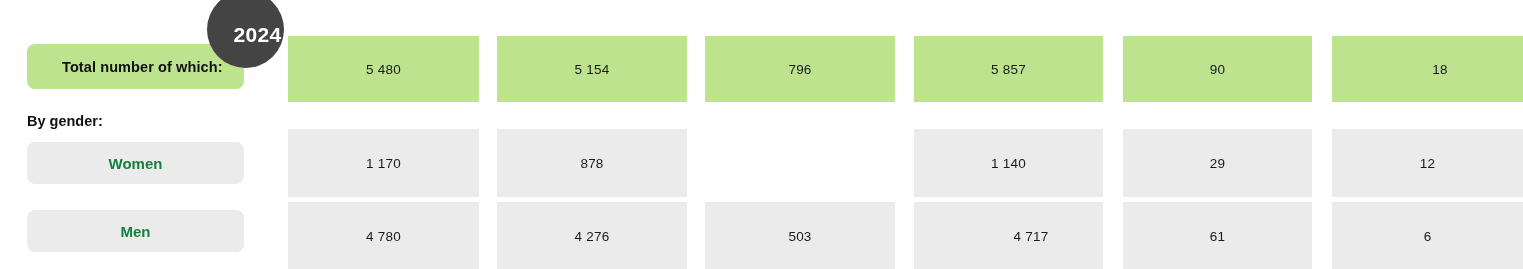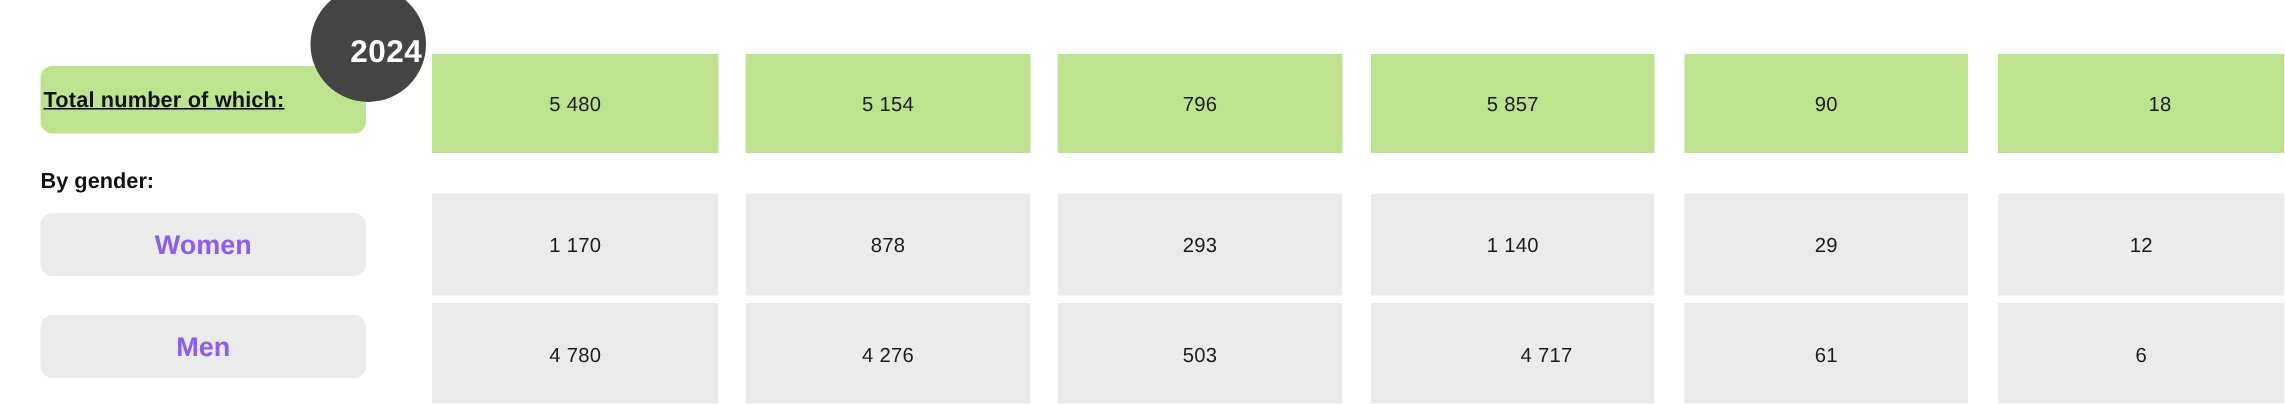--- a/index.html
+++ b/index.html
@@ -28,23 +28,22 @@
     box-sizing: border-box;
     border-radius: 8px;
   }
 
   .total-pill {
     left: 27px;
     top: 44px;
     width: 217px;
     height: 45px;
     background: #bde38f;
-    padding-left: 2px;
+    padding-left: 35px;
     justify-content: flex-start;
-    text-decoration: underline;
   }
   .total-pill .pill-text {
     font-size: 14.5px;
     font-weight: 700;
     color: #111111;
     letter-spacing: 0.1px;
     white-space: nowrap;
   }
 
   .section-label {
@@ -58,23 +57,23 @@
   }
 
   .gender-pill {
     left: 27px;
     width: 217px;
     height: 42px;
     background: #ebebeb;
     justify-content: center;
   }
   .gender-pill .pill-text {
-    font-size: 18px;
-    font-weight: 700;
-    color: #8b5cf6;
+    font-size: 15px;
+    font-weight: 700;
+    color: #15803d;
     white-space: nowrap;
   }
   .gender-pill.row-women { top: 142px; }
   .gender-pill.row-men   { top: 210px; }
 
   
   .year-badge {
     position: absolute;
     left: 207px;
     top: -9px;
@@ -166,23 +165,20 @@
       </div>
       <div class="cell total" style="left: 1044px; width: 191px; padding-left: 25px;">
         <span class="cell-value">18</span>
       </div>
       <div class="cell women" style="left: 0px; width: 191px;">
         <span class="cell-value">1 170</span>
       </div>
       <div class="cell women" style="left: 209px; width: 190px;">
         <span class="cell-value">878</span>
       </div>
-      <div class="cell women" style="left: 417px; width: 190px;">
-        <span class="cell-value">293</span>
-      </div>
       <div class="cell women" style="left: 626px; width: 189px;">
         <span class="cell-value">1 140</span>
       </div>
       <div class="cell women" style="left: 835px; width: 189px;">
         <span class="cell-value">29</span>
       </div>
       <div class="cell women" style="left: 1044px; width: 191px;">
         <span class="cell-value">12</span>
       </div>
       <div class="cell men" style="left: 0px; width: 191px;">

